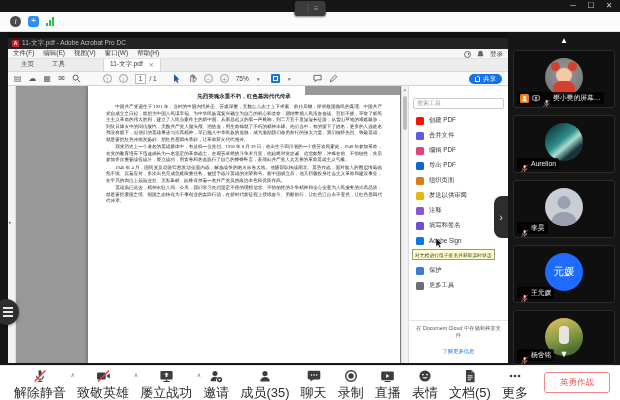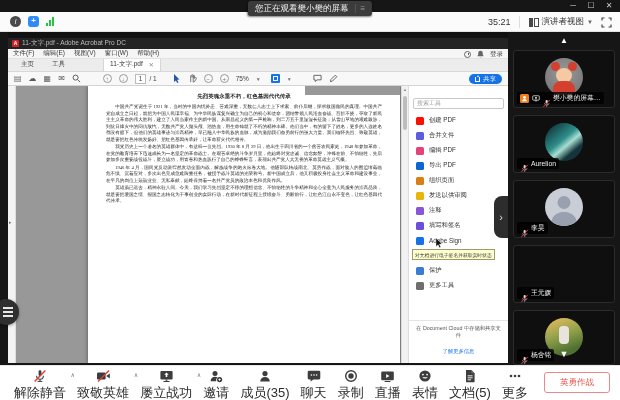--- a/index.html
+++ b/index.html
@@ -118,56 +118,37 @@
   .bb-item svg { display:block; }
   .bb-label { font-size:13px; color:#2c2c2c; white-space:nowrap; }
   .bb-caret { position:absolute; right:-9px; top:2px; font-size:6px; color:#777; }
   .leave-btn { position:absolute; right:10px; top:6px; width:66px; height:21px; border:1px solid #e88; border-radius:3px; background:#fff; color:#e8514a; font-size:8.5px; line-height:19px; text-align:center; }
 </style>
 </head>
 <body>
 
 <div class="titlebar-dark"></div>
 <div class="banner-pill">
-  <span class="btxt">您正在观看樊小樊的屏幕</span>
   <span class="bicon">≡</span>
 </div>
 <div class="win-controls">
   <span>─</span>
   <span>☐</span>
   <span>✕</span>
 </div>
 
 <div class="meet-topbar">
   <div class="topbar-left">
     <span class="ic-info">i</span>
     <span class="ic-shield">+</span>
     <span class="ic-signal">
         <i></i>
         <i></i>
         <i></i>
       </span>
-  </div>
-  <div class="topbar-right">
-    <span class="timer">35:21</span>
-    <span class="view-btn">
-      <span class="view-ic">
-          <b></b>
-          <i></i>
-        </span>
-      <span class="view-label">演讲者视图</span>
-      <span class="view-caret">▼</span>
-    </span>
-    <span class="fullscreen-ic">
-      <svg width="11" height="11" viewBox="0 0 11 11">
-          <g stroke="#444" stroke-width="1.2" fill="none">
-            <path d="M1 3.5V1h2.5M7.5 1H10v2.5M10 7.5V10H7.5M3.5 10H1V7.5"></path>
-          </g>
-        </svg>
-    </span>
   </div>
 </div>
 
 <div class="shared">
   <div class="acrobat">
 
     <div class="ac-title">
       <span class="pdficon">A</span>
       <span class="ttxt">11-文字.pdf - Adobe Acrobat Pro DC</span>
     </div>
@@ -386,20 +367,23 @@
             <rect x="4" y="1" width="2.4" height="4.4" rx="1.2" fill="#ddd"></rect>
             <path d="M2.8 4.8a2.6 2.6 0 0 0 5 0" stroke="#ddd" fill="none" stroke-width=".8"></path>
             <line x1="5.2" y1="7.2" x2="5.2" y2="8.6" stroke="#ddd" stroke-width=".8"></line>
             <line x1="1.4" y1="9" x2="8.8" y2=".8" stroke="#e23b3b" stroke-width="1.1"></line>
           </svg></span>
       <span class="pname">李昊</span>
     </div>
   </div>
 
   <div class="tile" style="top:213px">
+    <div class="avatar av-blue">
+        <span>元媛</span>
+      </div>
     <div class="chip">
       <span class="mic-chip"><svg width="9" height="9" viewBox="0 0 10 10">
             <rect x="4" y="1" width="2.4" height="4.4" rx="1.2" fill="#ddd"></rect>
             <path d="M2.8 4.8a2.6 2.6 0 0 0 5 0" stroke="#ddd" fill="none" stroke-width=".8"></path>
             <line x1="5.2" y1="7.2" x2="5.2" y2="8.6" stroke="#ddd" stroke-width=".8"></line>
             <line x1="1.4" y1="9" x2="8.8" y2=".8" stroke="#e23b3b" stroke-width="1.1"></line>
           </svg></span>
       <span class="pname">王元媛</span>
     </div>
   </div>

